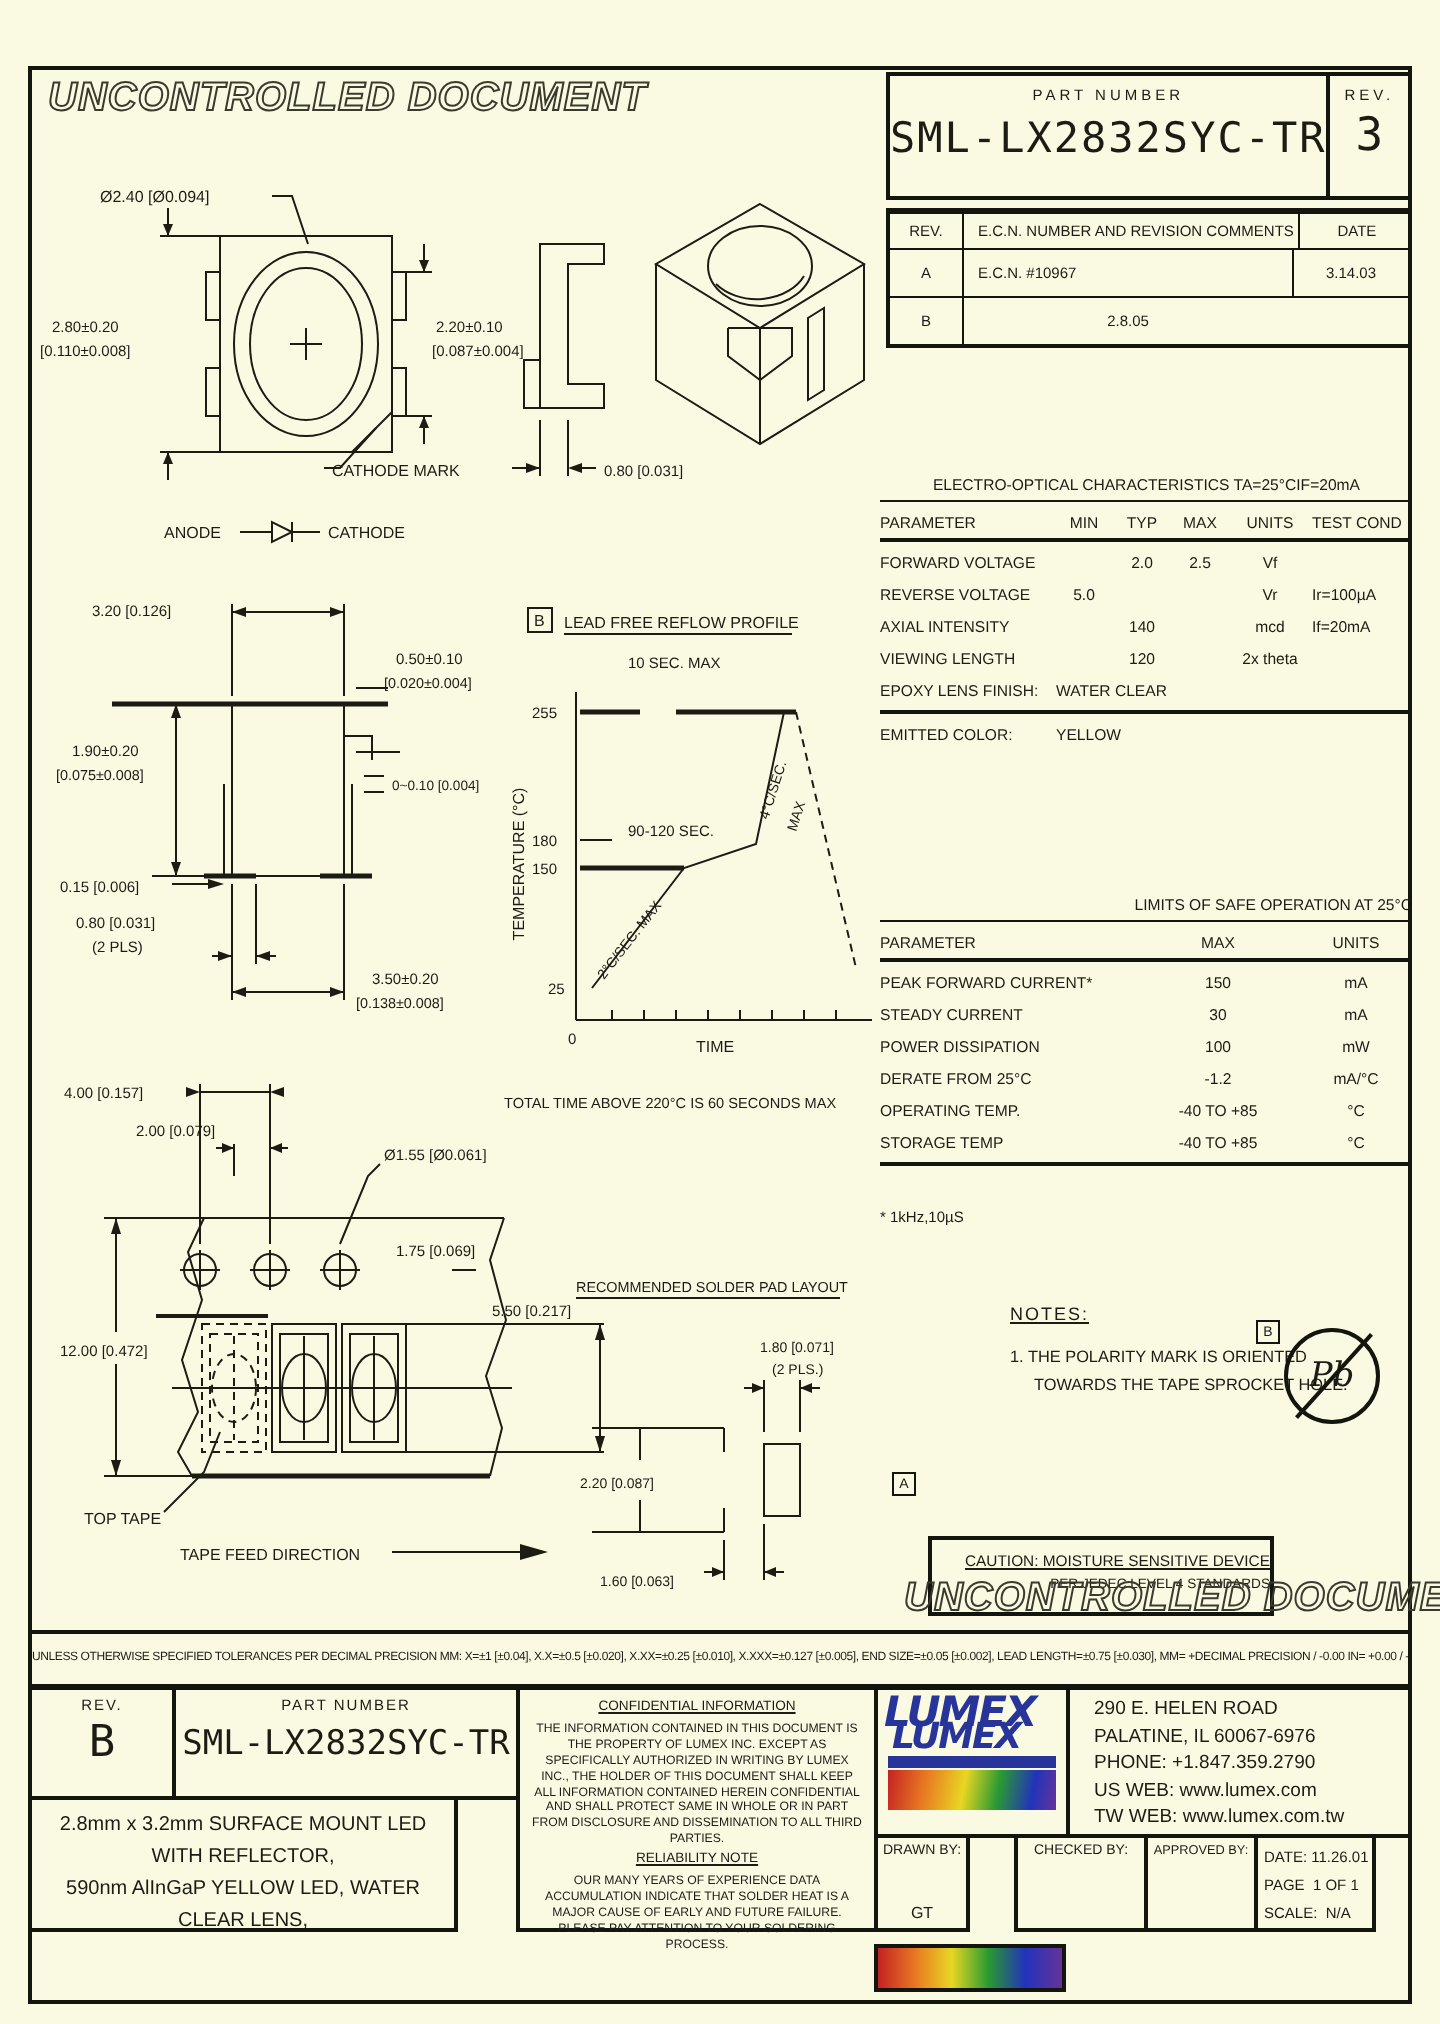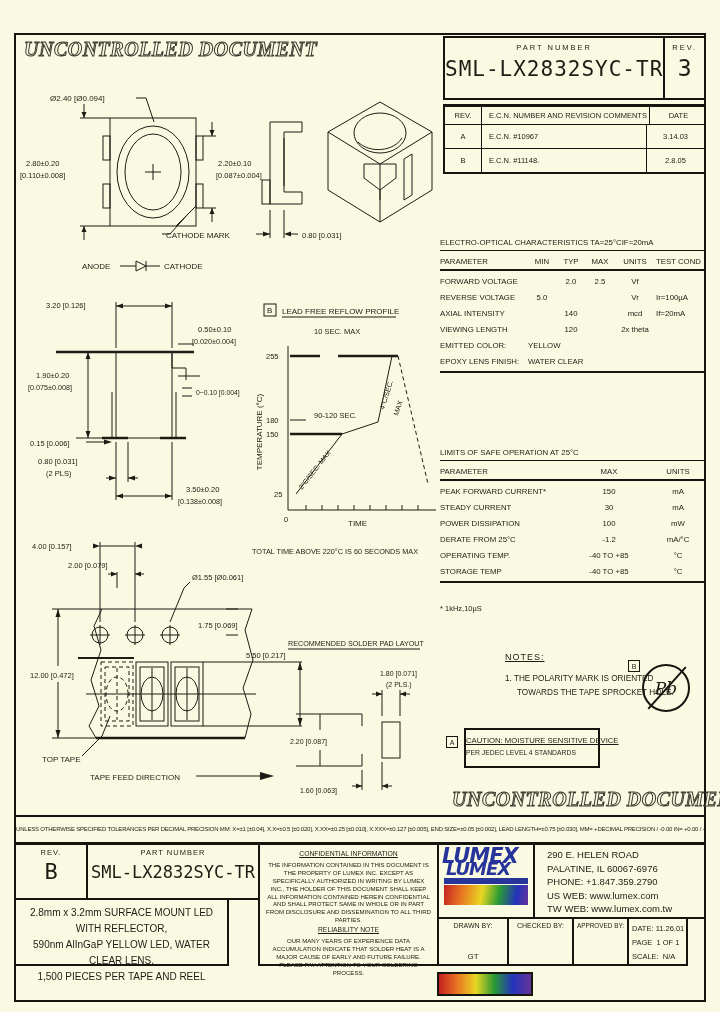--- a/index.html
+++ b/index.html
@@ -1,19 +1,19 @@
 <!DOCTYPE html>
 <html><head>
 <meta charset="utf-8">
 <style>
   *{margin:0;padding:0;box-sizing:border-box}
   html,body{width:720px;height:1012px}
   body{position:relative;background:#fafae2;color:#1c1c14;font-family:"Liberation Sans",sans-serif;overflow:hidden}
   .frame{position:absolute;left:14px;top:33px;width:692px;height:969px;border:2px solid #15150f}
-  .watermark{position:absolute;font-family:Liberation Serif, serif;font-style:italic;font-weight:bold;
+  .watermark{position:absolute;font-family:Liberation Sans, sans-serif;font-style:italic;font-weight:bold;
     font-size:20px;letter-spacing:.5px;white-space:nowrap;color:transparent;-webkit-text-stroke:1px #3a3a2e}
   @supports not (-webkit-text-stroke:1px #000){.watermark{color:#3a3a2e}}
   .draw{position:absolute}
   .draw line,.draw polyline,.draw polygon,.draw rect,.draw ellipse,.draw circle,.draw path{stroke:#1c1c14;fill:none;stroke-width:1}
   .draw .fill{fill:#1c1c14;stroke:none}
   .draw .thick{stroke-width:2.5}
   .draw .med{stroke-width:2}
   .draw .dash{stroke-dasharray:4,3}
   .draw text{font-family:"Liberation Sans",sans-serif;fill:#1c1c14;white-space:pre}
   .u{text-decoration:underline}
@@ -27,38 +27,38 @@
   
   .rev-table{position:absolute;left:443px;top:104px;width:263px;border:2px solid #15150f;border-top-width:3px;font-size:7.5px}
   .rt-row{display:grid;grid-template-columns:36px 1fr 58px}
   .rt-row+.rt-row{border-top:1.5px solid #15150f}
   .rt-row>div{padding:4px 2px;text-align:center;white-space:nowrap}
   .rt-row>div+div{border-left:1.5px solid #15150f}
   .rt-row .lft{text-align:left;padding-left:7px}
   .rt-data>div{padding:7px 2px}
   
   .spec{position:absolute;left:440px;width:266px;font-size:7.8px;white-space:nowrap}
-  .spec-title{display:flex;justify-content:flex-start;border-bottom:1.5px solid #15150f;padding-bottom:3px}
+  .spec-title{display:flex;justify-content:flex-end;border-bottom:1.5px solid #15150f;padding-bottom:3px}
   .spec-title .cond{margin-right:26px}
   .g6{display:grid;grid-template-columns:88px 28px 30px 28px 42px 50px}
   .g3{display:grid;grid-template-columns:128px 82px 56px}
   .g6>div,.g3>div{padding:6px 0 1px}
   .hd{border-bottom:2.5px solid #15150f}
   .hd>div{padding-bottom:3px}
   .c{text-align:center}
   .g2{display:grid;grid-template-columns:88px 1fr;}
   .g2>div{padding:6px 0 1px}
   .bottom-line{border-bottom:2.5px solid #15150f;padding-bottom:4px}
   .footnote{position:absolute;font-size:7.5px}
   
   .notes-title{position:absolute;left:505px;top:652px;font-size:9px;letter-spacing:1px}
   .note-l1{position:absolute;left:505px;top:674px;font-size:8.2px;white-space:nowrap}
   .note-l2{position:absolute;left:517px;top:688px;font-size:8.2px;white-space:nowrap}
   .marker-box{position:absolute;width:12px;height:12px;border:1.5px solid #15150f;font-size:7px;display:flex;align-items:center;justify-content:center}
-  .caution-box{position:absolute;left:464px;top:728px;width:136px;height:40px;border:2px solid #15150f;text-align:left}
+  .caution-box{position:absolute;left:464px;top:768px;width:173px;height:40px;border:2px solid #15150f;text-align:right}
   .caution-t{font-size:7.7px;margin-top:6px;text-decoration:underline;white-space:nowrap}
   .caution-s{font-size:6.8px;margin-top:4px;white-space:nowrap}
   .pb{position:absolute;left:642px;top:664px;width:48px;height:48px;border:2px solid #15150f;border-radius:50%;
       display:flex;align-items:center;justify-content:center;font-family:"DejaVu Serif",serif;font-style:italic;font-size:17px}
   .pb::after{content:"";position:absolute;left:-5px;top:21px;width:56px;border-top:2px solid #15150f;transform:rotate(-48deg)}
   
   .tol{position:absolute;left:14px;top:815px;width:692px;height:29px;border:2px solid #15150f;
        font-size:6px;letter-spacing:-.2px;line-height:25px;text-align:center;white-space:nowrap;overflow:hidden}
   
   .cell{position:absolute;border:2px solid #15150f}
@@ -103,21 +103,20 @@
     <div class="lft">E.C.N. NUMBER AND REVISION COMMENTS</div>
     <div>DATE</div>
   </div>
   <div class="rt-row rt-data">
     <div>A</div>
     <div class="lft">E.C.N. #10967</div>
     <div>3.14.03</div>
   </div>
   <div class="rt-row rt-data">
     <div>B</div>
-    <div class="lft">E.C.N. #11148.</div>
     <div>2.8.05</div>
   </div>
 </div>
 
 <svg class="draw" style="left:18px;top:86px" width="264" height="200" viewBox="0 0 264 200">
   <polyline points="118,12 128,12 136,36"></polyline>
   <rect x="92" y="32" width="86" height="108"></rect>
   <rect x="85" y="50" width="7" height="24"></rect>
   <rect x="85" y="98" width="7" height="24"></rect>
   <rect x="178" y="50" width="7" height="24"></rect>
@@ -369,27 +368,27 @@
     <div>If=20mA</div>
   </div>
   <div class="g6">
     <div>VIEWING LENGTH</div>
     <div class="c"></div>
     <div class="c">120</div>
     <div class="c"></div>
     <div class="c">2x theta</div>
     <div></div>
   </div>
+  <div class="g2 bottom-line">
+    <div>EPOXY LENS FINISH:</div>
+    <div>WATER CLEAR</div>
+  </div>
   <div class="g2">
     <div>EMITTED COLOR:</div>
     <div>YELLOW</div>
-  </div>
-  <div class="g2 bottom-line">
-    <div>EPOXY LENS FINISH:</div>
-    <div>WATER CLEAR</div>
   </div>
 </div>
 
 <div class="spec" style="top:448px">
   <div class="spec-title">
     <span>LIMITS OF SAFE OPERATION AT 25°C</span>
   </div>
   <div class="g3 hd">
     <div>PARAMETER</div>
     <div class="c">MAX</div>
@@ -452,42 +451,41 @@
   <div class="tb-label">REV.</div>
   <div class="tb-mono" style="font-size:22px;margin-top:2px">B</div>
 </div>
 <div class="cell" style="left:86px;top:843px;width:174px;height:57px">
   <div class="tb-label">PART NUMBER</div>
   <div class="tb-mono" style="font-size:17px;margin-top:5px">SML-LX2832SYC-TR</div>
 </div>
 <div class="cell desc" style="left:14px;top:898px;width:215px;height:68px">
   <div>2.8mm x 3.2mm SURFACE MOUNT LED WITH REFLECTOR,</div>
   <div>590nm AlInGaP YELLOW LED, WATER CLEAR LENS,</div>
-  <div>1,500 PIECES PER TAPE AND REEL</div>
 </div>
 <div class="cell conf" style="left:258px;top:843px;width:181px;height:123px">
   <div class="ttl">CONFIDENTIAL INFORMATION</div>
   <div>THE INFORMATION CONTAINED IN THIS DOCUMENT IS THE PROPERTY OF LUMEX INC. EXCEPT AS SPECIFICALLY AUTHORIZED IN WRITING BY LUMEX INC., THE HOLDER OF THIS DOCUMENT SHALL KEEP ALL INFORMATION CONTAINED HEREIN CONFIDENTIAL AND SHALL PROTECT SAME IN WHOLE OR IN PART FROM DISCLOSURE AND DISSEMINATION TO ALL THIRD PARTIES.</div>
   <div class="ttl">RELIABILITY NOTE</div>
   <div>OUR MANY YEARS OF EXPERIENCE DATA ACCUMULATION INDICATE THAT SOLDER HEAT IS A MAJOR CAUSE OF EARLY AND FUTURE FAILURE. PLEASE PAY ATTENTION TO YOUR SOLDERING PROCESS.</div>
 </div>
 <div class="cell logo-cell" style="left:437px;top:843px;width:98px;height:76px">
   <div class="logo-word lw1">LUMEX</div>
   <div class="logo-word lw2">LUMEX</div>
   <div class="logo-stripe"></div>
   <div class="logo-rainbow"></div>
 </div>
 <div class="cell addr" style="left:533px;top:843px;width:173px;height:76px">
   <div>290 E. HELEN ROAD</div>
   <div>PALATINE, IL  60067-6976</div>
   <div>PHONE: +1.847.359.2790</div>
   <div>US WEB: www.lumex.com</div>
   <div>TW WEB: www.lumex.com.tw</div>
 </div>
-<div class="cell sign" style="left:437px;top:917px;width:72px;height:49px">
+<div class="cell sign" style="left:437px;top:917px;width:48px;height:49px">
   <div>DRAWN BY:</div>
   <div style="font-size:8px">GT</div>
 </div>
 <div class="cell sign" style="left:507px;top:917px;width:67px;height:49px">
   <div>CHECKED BY:</div>
   <div></div>
 </div>
 <div class="cell sign" style="left:572px;top:917px;width:57px;height:49px;font-size:6.4px">
   <div>APPROVED BY:</div>
   <div></div>

